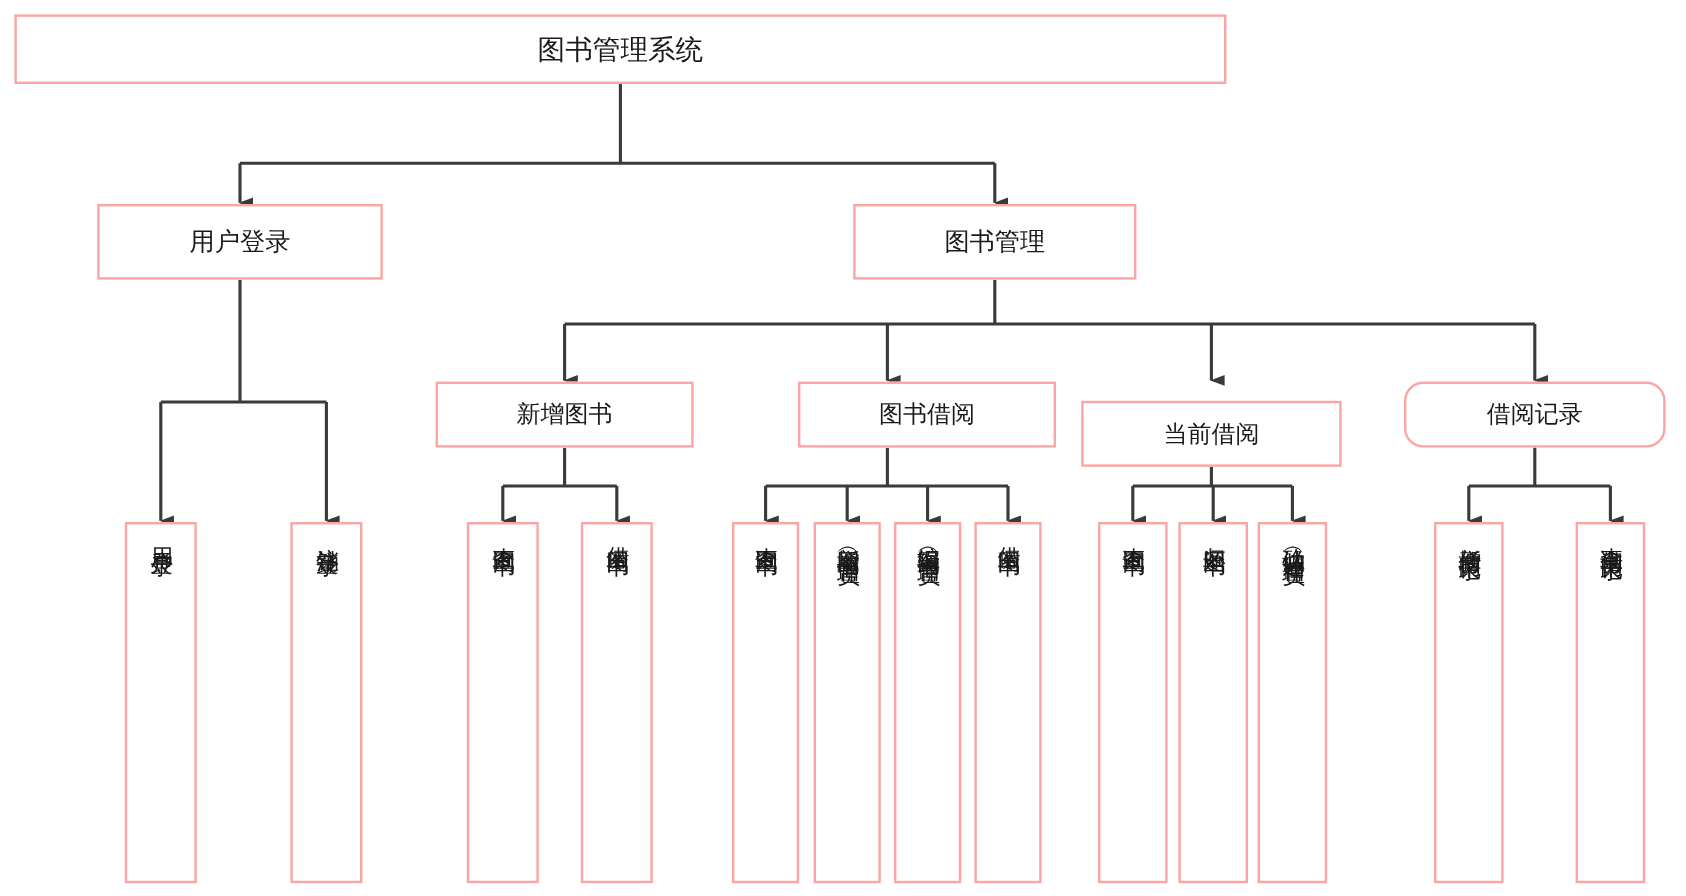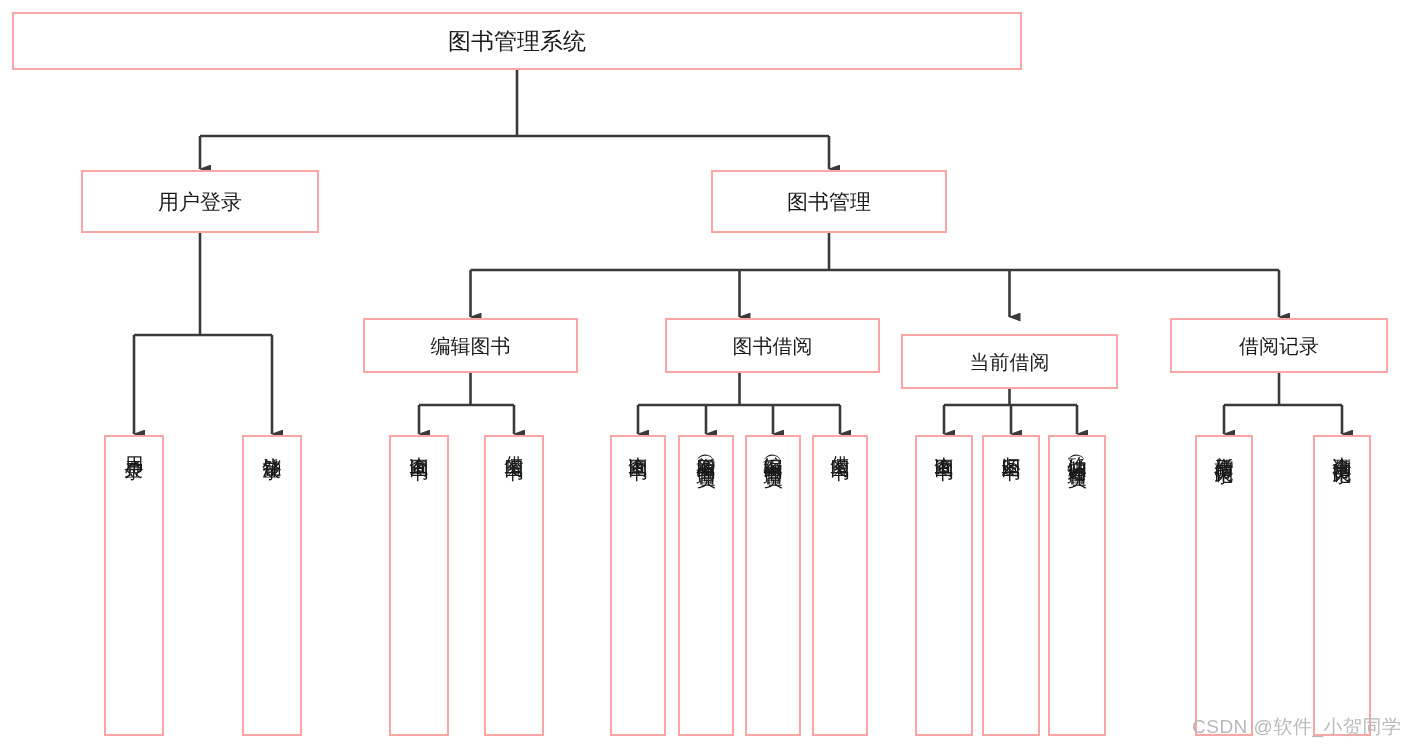--- a/index.html
+++ b/index.html
@@ -123,29 +123,29 @@
       <div class="node root" style="left: 12px; top: 12px; width: 1010px; height: 58px;">
         <span class="htext">图书管理系统</span>
       </div>
       <div class="node level2" style="left: 81px; top: 170px; width: 238px; height: 63px;">
         <span class="htext">用户登录</span>
       </div>
       <div class="node level2" style="left: 711px; top: 170px; width: 236px; height: 63px;">
         <span class="htext">图书管理</span>
       </div>
       <div class="node level3" style="left: 363px; top: 318px; width: 215px; height: 55px;">
-        <span class="htext">编辑图书</span>
+        <span class="htext">新增图书</span>
       </div>
       <div class="node level3" style="left: 632px; top: 318px; width: 215px; height: 55px; margin-left: 33px;">
         <span class="htext">图书借阅</span>
       </div>
       <div class="node level3" style="left: 901px; top: 318px; width: 217px; height: 55px; margin-top: 16px;">
         <span class="htext">当前借阅</span>
       </div>
-      <div class="node level3" style="left: 1170px; top: 318px; width: 218px; height: 55px;">
+      <div class="node level3" style="left: 1170px; top: 318px; width: 218px; height: 55px; border-radius: 16px;">
         <span class="htext">借阅记录</span>
       </div>
       <div class="node leaf" style="left: 104px; top: 435px; width: 60px; height: 301px;">
         <span class="vtext">用户登录</span>
       </div>
       <div class="node leaf" style="left: 242px; top: 435px; width: 60px; height: 301px;">
         <span class="vtext">注销登录</span>
       </div>
       <div class="node leaf" style="left: 389px; top: 435px; width: 60px; height: 301px;">
         <span class="vtext">查询图书</span>
@@ -175,14 +175,13 @@
         <span class="vtext">确认归还（管理员）</span>
       </div>
       <div class="node leaf" style="left: 1195px; top: 435px; width: 58px; height: 301px;">
         <span class="vtext">新增借阅记录</span>
       </div>
       <div class="node leaf" style="left: 1313px; top: 435px; width: 58px; height: 301px;">
         <span class="vtext">查询借阅记录</span>
       </div>
     </div>
 
-  <div class="watermark">CSDN @软件_小贺同学</div>
 </div>
 
 </body></html>

